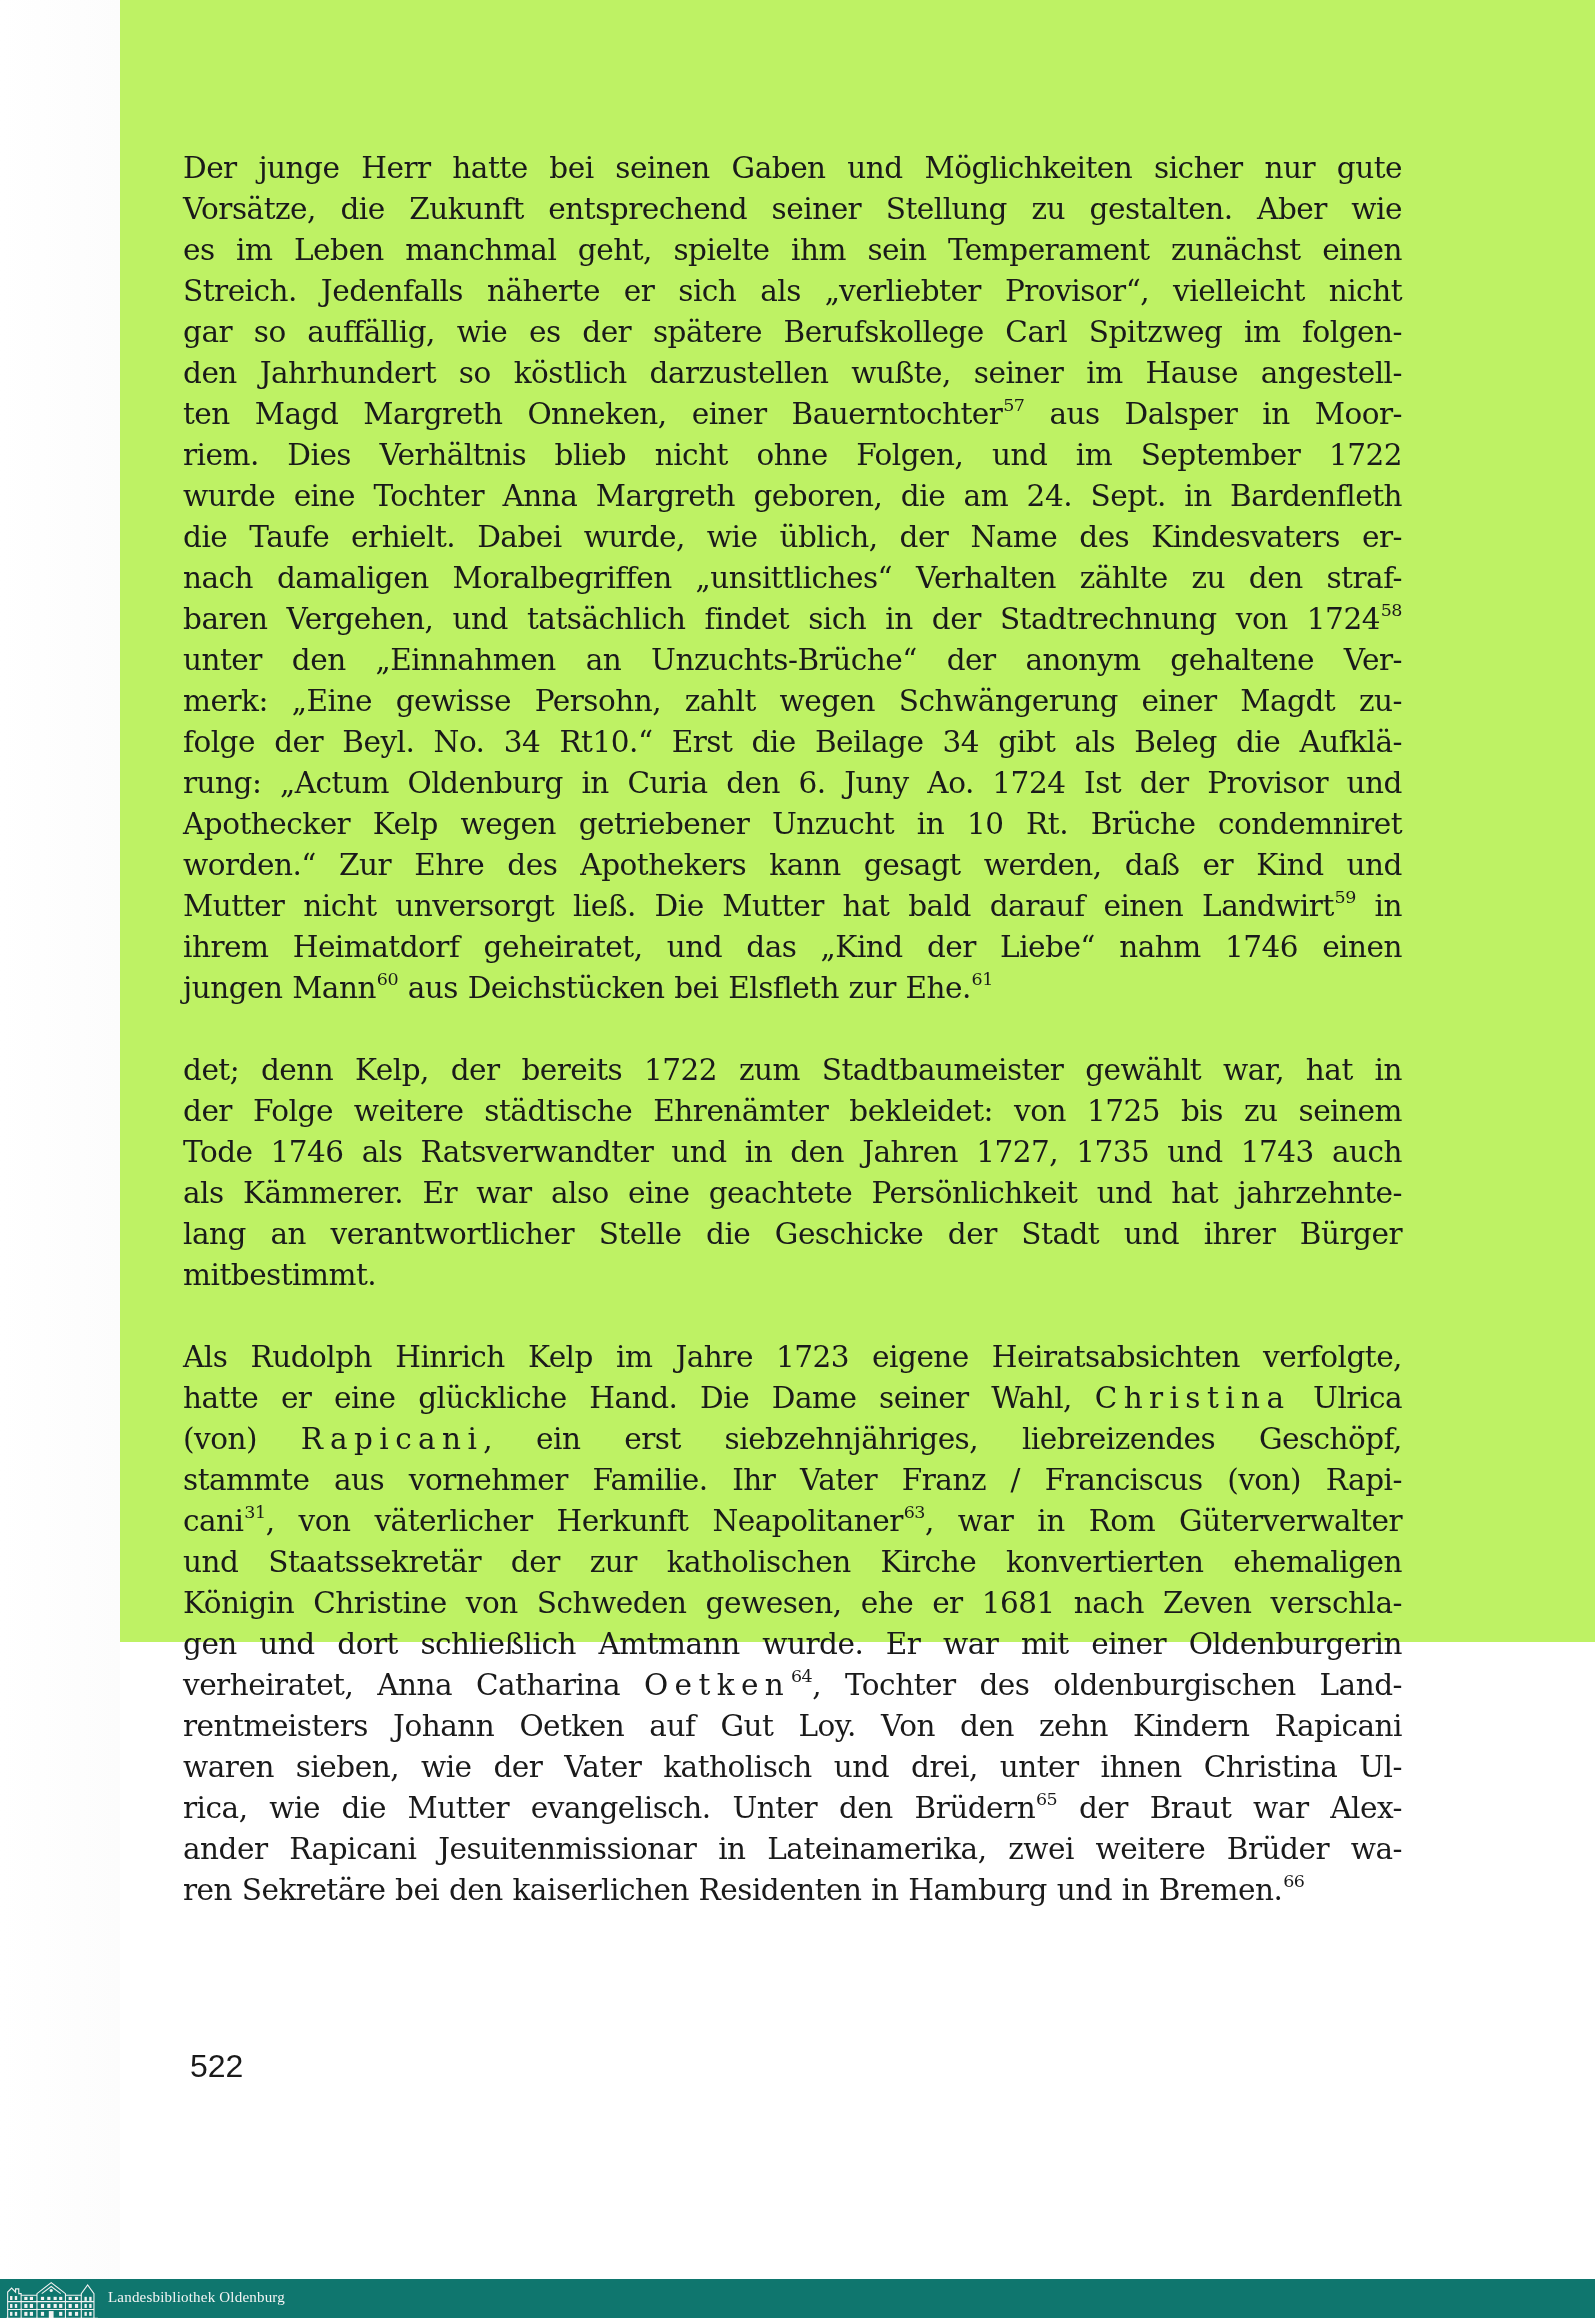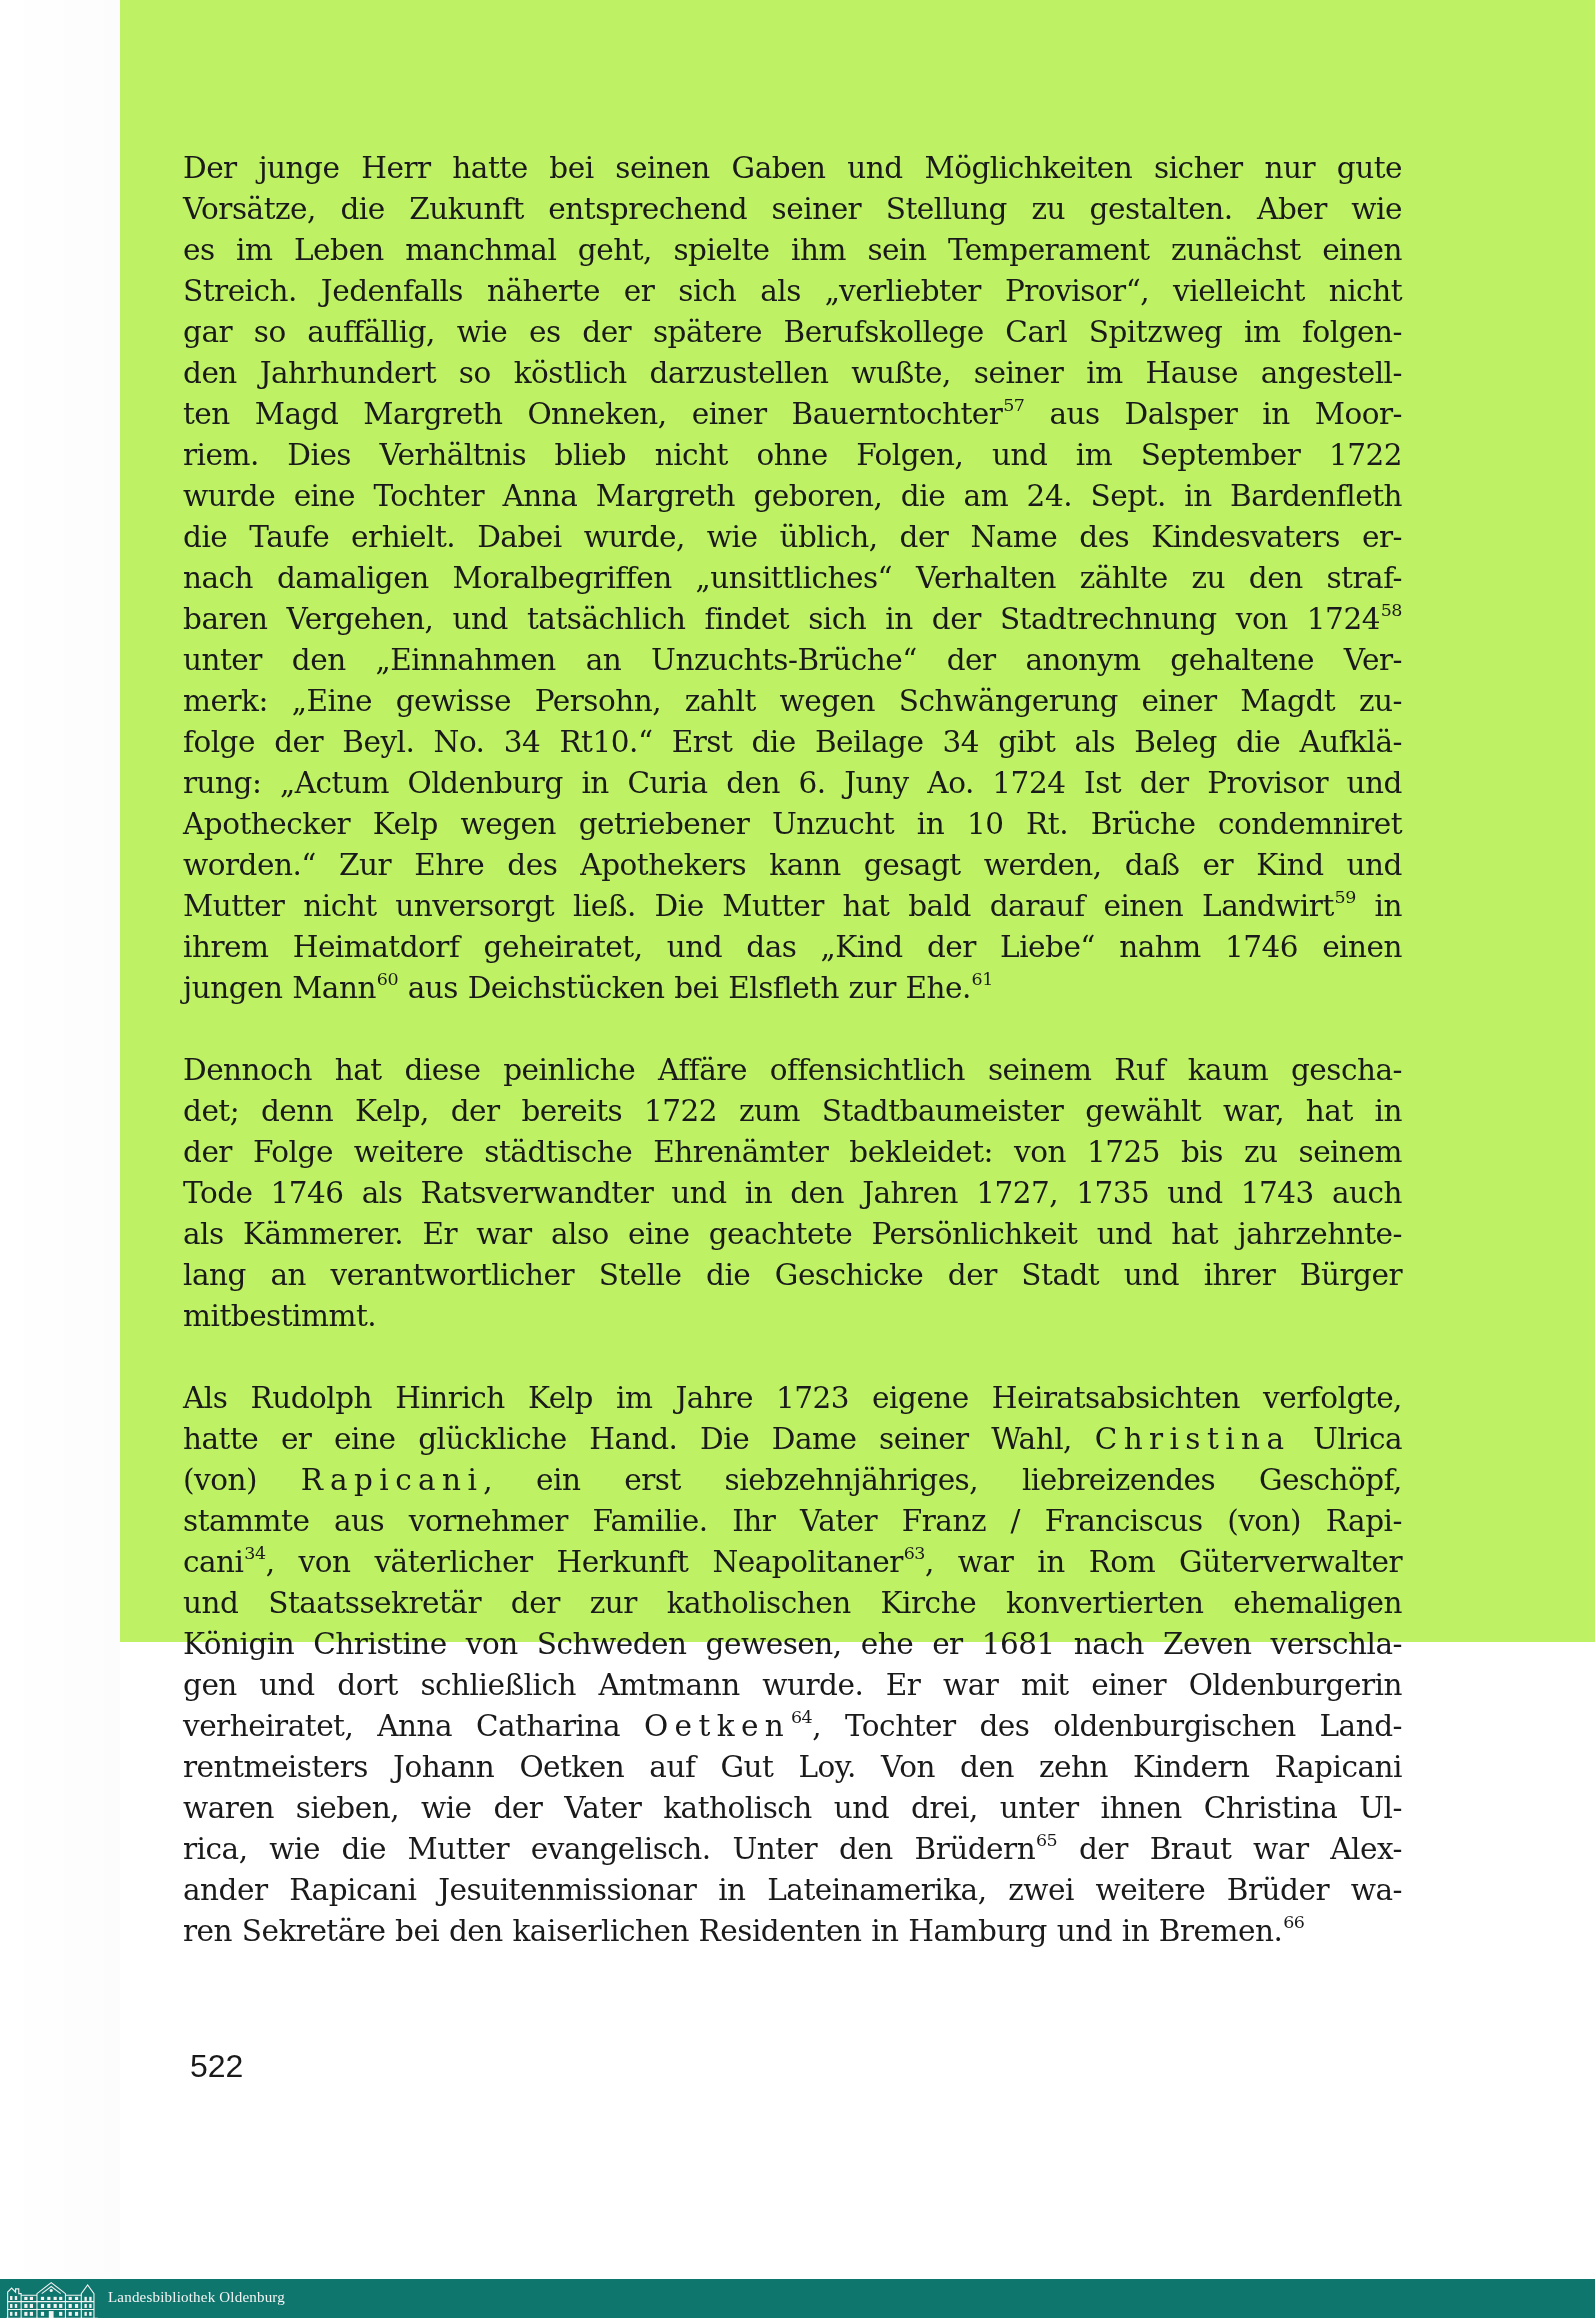--- a/index.html
+++ b/index.html
@@ -125,34 +125,33 @@
         <span class="line"><span>merk: „Eine gewisse Persohn, zahlt wegen Schwängerung einer Magdt zu-</span></span>
         <span class="line"><span>folge der Beyl. No. 34 Rt10.“ Erst die Beilage 34 gibt als Beleg die Aufklä-</span></span>
         <span class="line"><span>rung: „Actum Oldenburg in Curia den 6. Juny Ao. 1724 Ist der Provisor und</span></span>
         <span class="line"><span>Apothecker Kelp wegen getriebener Unzucht in 10 Rt. Brüche condemniret</span></span>
         <span class="line"><span>worden.“ Zur Ehre des Apothekers kann gesagt werden, daß er Kind und</span></span>
         <span class="line"><span>Mutter nicht unversorgt ließ. Die Mutter hat bald darauf einen Landwirt</span><sup>59</sup><span> in</span></span>
         <span class="line"><span>ihrem Heimatdorf geheiratet, und das „Kind der Liebe“ nahm 1746 einen</span></span>
         <span class="line last"><span>jungen Mann</span><sup>60</sup><span> aus Deichstücken bei Elsfleth zur Ehe.</span><sup>61</sup></span>
       </div>
       <div class="paragraph">
-        <span class="line"><span>Dennoch hat diese peinliche Affäre offensichtlich seinem Ruf kaum gescha-</span></span>
         <span class="line"><span>det; denn Kelp, der bereits 1722 zum Stadtbaumeister gewählt war, hat in</span></span>
         <span class="line"><span>der Folge weitere städtische Ehrenämter bekleidet: von 1725 bis zu seinem</span></span>
         <span class="line"><span>Tode 1746 als Ratsverwandter und in den Jahren 1727, 1735 und 1743 auch</span></span>
         <span class="line"><span>als Kämmerer. Er war also eine geachtete Persönlichkeit und hat jahrzehnte-</span></span>
         <span class="line"><span>lang an verantwortlicher Stelle die Geschicke der Stadt und ihrer Bürger</span></span>
         <span class="line last"><span>mitbestimmt.</span></span>
       </div>
       <div class="paragraph">
         <span class="line"><span>Als Rudolph Hinrich Kelp im Jahre 1723 eigene Heiratsabsichten verfolgte,</span></span>
         <span class="line"><span>hatte er eine glückliche Hand. Die Dame seiner Wahl, </span><span class="spaced">Christina</span><span> Ulrica</span></span>
         <span class="line"><span>(von) </span><span class="spaced">Rapicani</span><span>, ein erst siebzehnjähriges, liebreizendes Geschöpf,</span></span>
         <span class="line"><span>stammte aus vornehmer Familie. Ihr Vater Franz / Franciscus (von) Rapi-</span></span>
-        <span class="line"><span>cani</span><sup>34</sup><span>, von väterlicher Herkunft Neapolitaner</span><sup>63</sup><span>, war in Rom Güterverwalter</span></span>
+        <span class="line"><span>cani</span><sup>31</sup><span>, von väterlicher Herkunft Neapolitaner</span><sup>63</sup><span>, war in Rom Güterverwalter</span></span>
         <span class="line"><span>und Staatssekretär der zur katholischen Kirche konvertierten ehemaligen</span></span>
         <span class="line"><span>Königin Christine von Schweden gewesen, ehe er 1681 nach Zeven verschla-</span></span>
         <span class="line"><span>gen und dort schließlich Amtmann wurde. Er war mit einer Oldenburgerin</span></span>
         <span class="line"><span>verheiratet, Anna Catharina </span><span class="spaced">Oetken</span><sup>64</sup><span>, Tochter des oldenburgischen Land-</span></span>
         <span class="line"><span>rentmeisters Johann Oetken auf Gut Loy. Von den zehn Kindern Rapicani</span></span>
         <span class="line"><span>waren sieben, wie der Vater katholisch und drei, unter ihnen Christina Ul-</span></span>
         <span class="line"><span>rica, wie die Mutter evangelisch. Unter den Brüdern</span><sup>65</sup><span> der Braut war Alex-</span></span>
         <span class="line"><span>ander Rapicani Jesuitenmissionar in Lateinamerika, zwei weitere Brüder wa-</span></span>
         <span class="line last"><span>ren Sekretäre bei den kaiserlichen Residenten in Hamburg und in Bremen.</span><sup>66</sup></span>
       </div>

